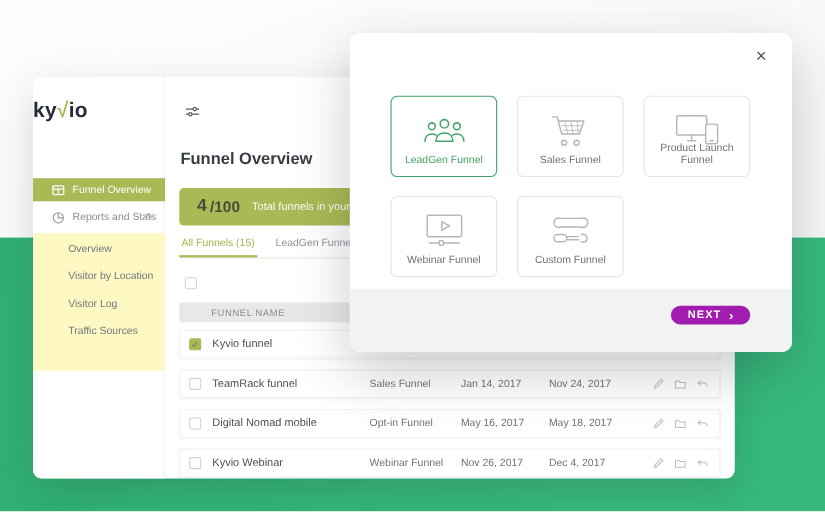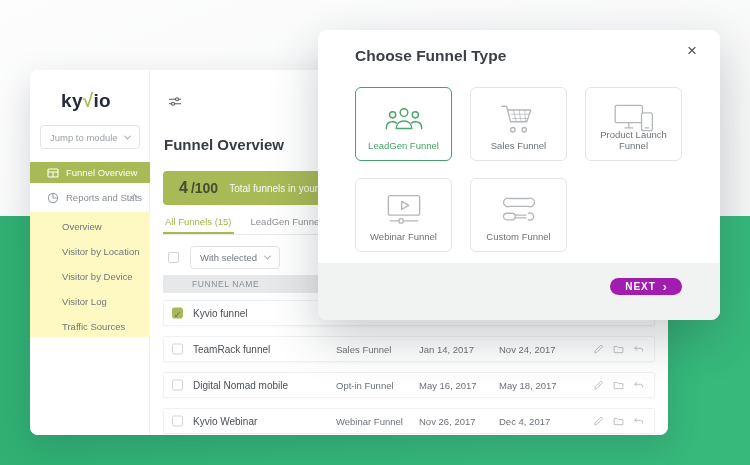--- a/index.html
+++ b/index.html
@@ -11,21 +11,21 @@
   .green-bg { position:absolute; left:0; top:216px; width:750px; height:249px;
               background:linear-gradient(100deg,#2fb072 0%,#36b97b 70%); }
 
   
   .window { position:absolute; left:30px; top:70px; width:638px; height:365px;
             background:#fff; border-radius:8px; overflow:hidden;
             box-shadow:0 12px 34px rgba(40,52,64,.18); }
 
   .sidebar { position:absolute; left:0; top:0; width:120px; height:100%;
              background:#fff; border-right:1px solid #eeeff0; }
-  .logo { position:absolute; top:20px; left:0; width:112px; text-align:center;
+  .logo { position:absolute; top:20px; left:0; width:112px; text-align:left;
           font-size:19px; font-weight:bold; color:#252b3a; letter-spacing:.3px; }
   .logo .chk { color:#a3bd4e; font-weight:bold; }
   .module-select { position:absolute; left:10px; top:55px; width:100px; height:24px;
                    border:1px solid #e1e3e5; border-radius:4px; background:#fff;
                    display:flex; align-items:center; justify-content:space-between;
                    padding:0 9px; font-size:9.5px; color:#9aa1a7; cursor:pointer; }
   .nav-active { position:absolute; left:0; top:92px; width:120px; height:21px;
                 background:#a8ba55; color:#fff; display:flex; align-items:center;
                 gap:7px; padding-left:17px; font-size:9.5px; cursor:pointer; }
   .nav-reports { position:absolute; left:0; top:113px; width:120px; height:29px;
@@ -123,24 +123,20 @@
 <body>
 
 <div class="stage">
   <div class="green-bg"></div>
 
   <div class="window">
 
     <div class="sidebar">
       <div class="logo"><span>ky</span><span class="chk">√</span><span>io</span></div>
 
-      <div class="module-select">
-        <span>Jump to module</span>
-        <span class="cv cv-down"></span>
-      </div>
 
       <div class="nav-active">
         <svg width="12" height="10" viewBox="0 0 12 10">
           <rect x="1" y="1" width="10" height="8" rx="1" fill="none" stroke="#fff" stroke-width="1.1"></rect>
           <path d="M1 4h10 M6 4v5" stroke="#fff" stroke-width="1.1" fill="none"></path>
         </svg>
         <span>Funnel Overview</span>
       </div>
 
       <div class="nav-reports">
@@ -148,21 +144,20 @@
           <circle cx="6" cy="6" r="4.6" fill="none" stroke="#9aa0a6" stroke-width="1.1"></circle>
           <path d="M6 1.4 V6 H10.6" fill="none" stroke="#9aa0a6" stroke-width="1.1"></path>
         </svg>
         <span>Reports and Stats</span>
         <span class="cv-up"></span>
       </div>
 
       <div class="nav-group">
         <div class="nav-sub">Overview</div>
         <div class="nav-sub">Visitor by Location</div>
-        <div class="nav-sub">Visitor by Device</div>
         <div class="nav-sub">Visitor Log</div>
         <div class="nav-sub">Traffic Sources</div>
       </div>
     </div>
 
     <div class="main">
       <div class="filter-ic">
         <svg width="14" height="11" viewBox="0 0 14 11">
           <path d="M1 3.2 h12 M1 7.8 h12" stroke="#565b60" stroke-width="1.1" fill="none"></path>
           <circle cx="9" cy="3.2" r="1.5" fill="#fff" stroke="#565b60" stroke-width="1.1"></circle>
@@ -178,24 +173,20 @@
         <span class="blabel">Total funnels in your account</span>
       </div>
 
       <div class="tabs">
         <div class="tab active">All Funnels (15)</div>
         <div class="tab">LeadGen Funnel (2)</div>
         <div class="tab">S</div>
       </div>
 
       <span class="cbx bulk-cbx"></span>
-      <div class="bulk-select">
-        <span>With selected</span>
-        <span class="cv cv-down"></span>
-      </div>
 
       <div class="thead">
         <span>FUNNEL NAME</span>
       </div>
 
       <div class="rows">
 
         <div class="row">
           <span class="c c-cbx cbx checked">✓</span>
           <span class="c c-name">Kyvio funnel</span>
@@ -256,21 +247,20 @@
                 <path d="M4.3 3 L1.8 5.2 L4.3 7.4 M1.8 5.2 h6.4 a2.2 2.2 0 0 1 2.2 2.2 V8.8" fill="none" stroke="#b9bcbf" stroke-width="1"></path>
               </svg>
           </span>
         </div>
 
       </div>
     </div>
   </div>
 
   <div class="modal">
-    <div class="modal-title">Choose Funnel Type</div>
     <div class="modal-close">×</div>
 
     <div class="cards">
 
       <div class="card selected">
         <div class="ic">
           <svg width="40" height="26" viewBox="0 0 44 28" fill="none" stroke="currentColor" stroke-width="1.6" stroke-linecap="round">
             <circle cx="9.5" cy="10.5" r="3.4"></circle>
               <circle cx="34.5" cy="10.5" r="3.4"></circle>
             <path d="M2.5 25.5 c0-4.5 2.8-7.3 7-7.3 c1.6 0 3 .4 4.1 1.2"></path>

